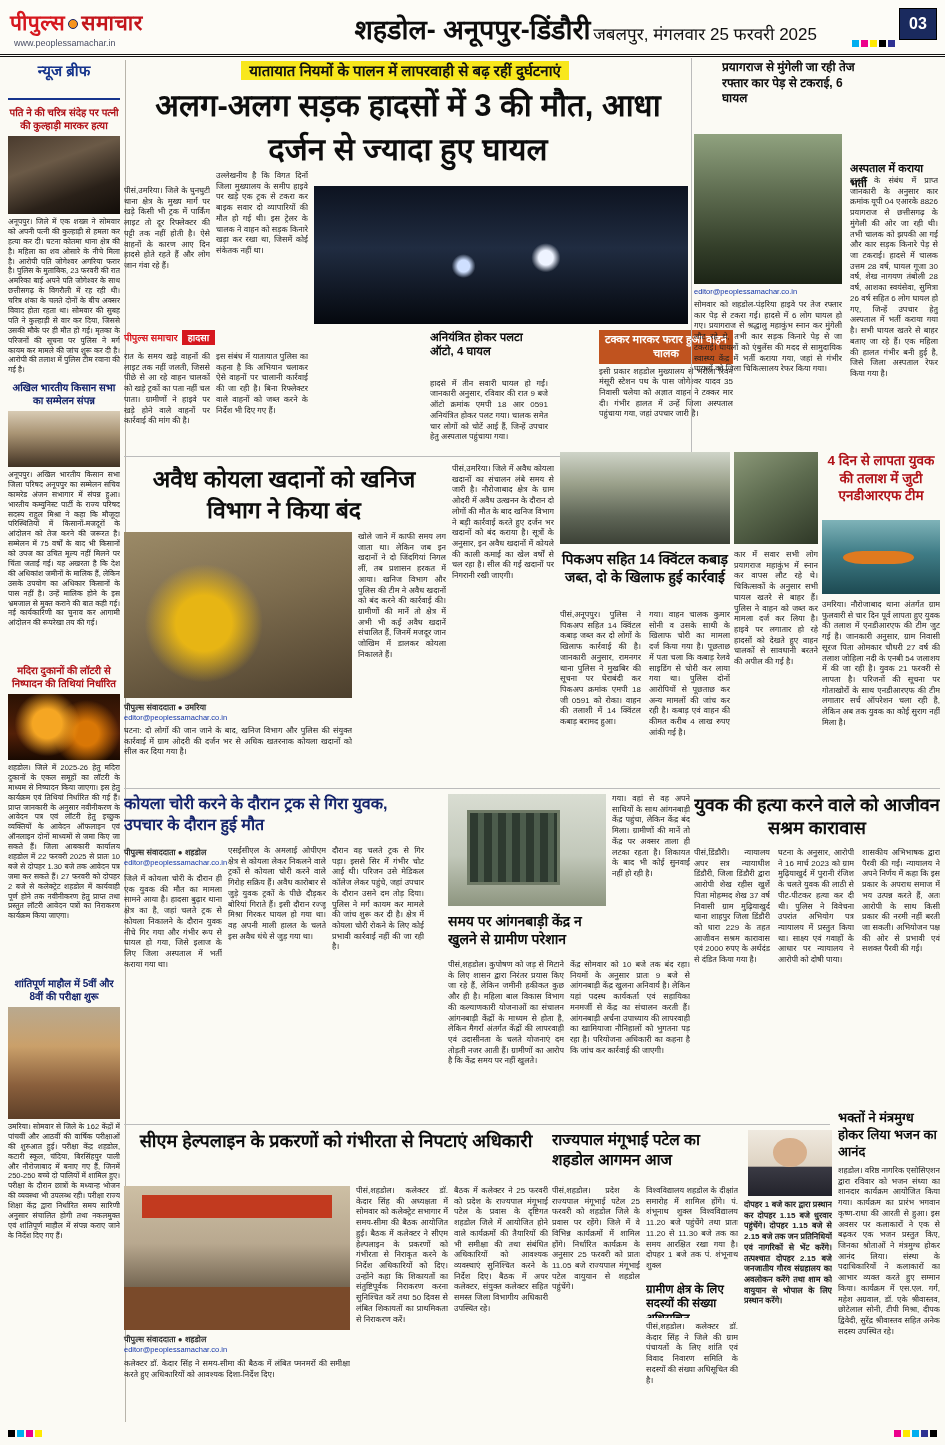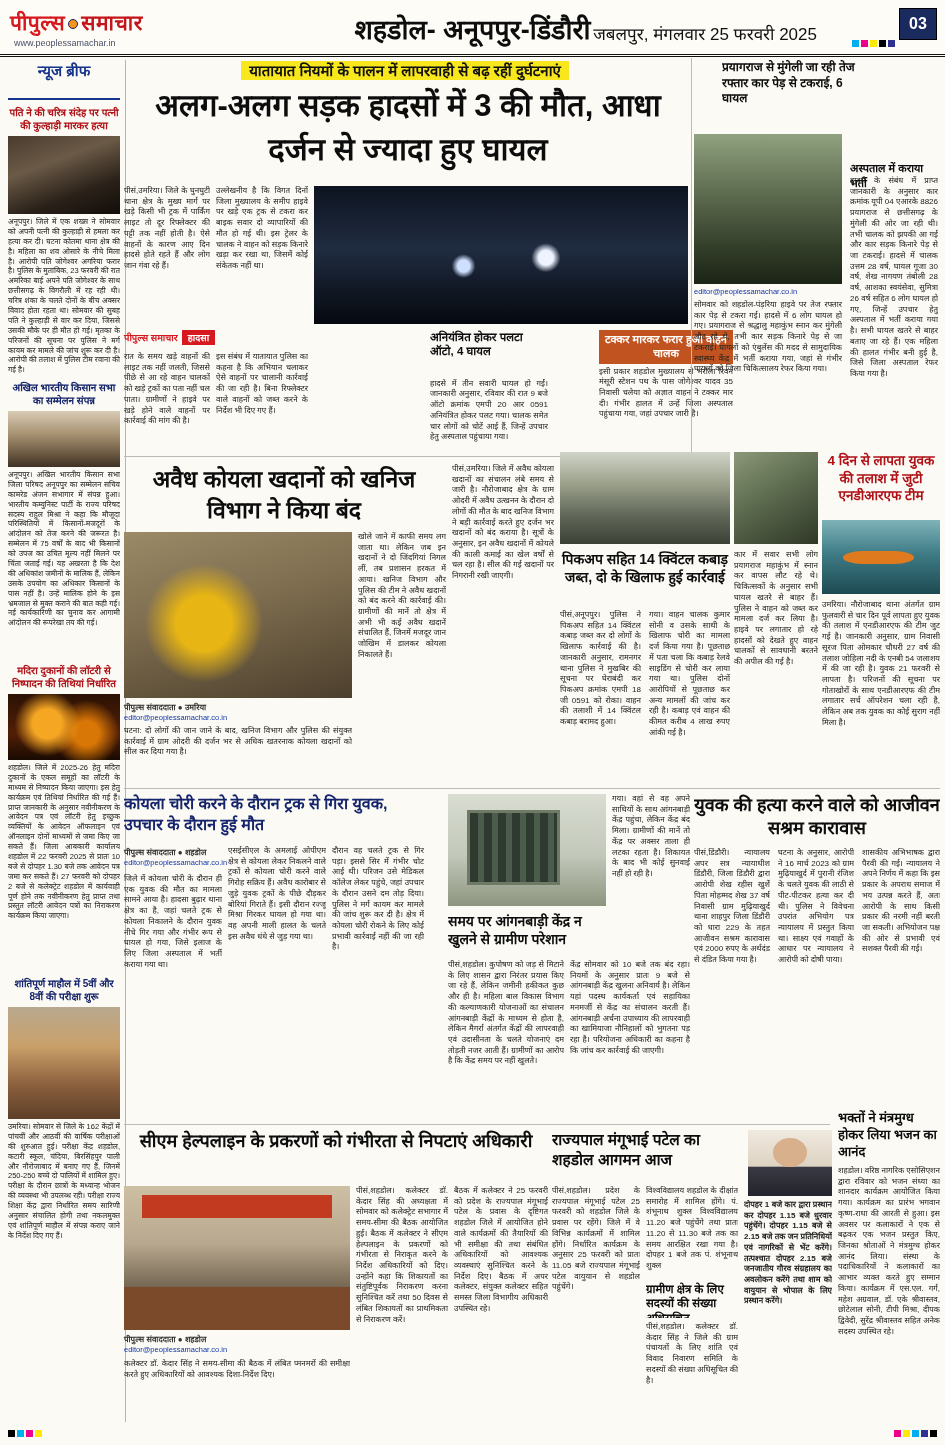--- a/index.html
+++ b/index.html
@@ -115,33 +115,33 @@
       <div class="body-s" style="height:170px; margin-top:3px;">उमरिया। सोमवार से जिले के 162 केंद्रों में पांचवीं और आठवीं की वार्षिक परीक्षाओं की शुरुआत हुई। परीक्षा केंद्र शहडोल, कटारी स्कूल, चंदिया, बिरसिंहपुर पाली और नौरोजाबाद में बनाए गए हैं, जिनमें 250-250 बच्चे दो पालियों में शामिल हुए। परीक्षा के दौरान छात्रों के मध्यान्ह भोजन की व्यवस्था भी उपलब्ध रही। परीक्षा राज्य शिक्षा केंद्र द्वारा निर्धारित समय सारिणी अनुसार संचालित होगी तथा नकलमुक्त एवं शांतिपूर्ण माहौल में संपन्न कराए जाने के निर्देश दिए गए हैं।</div>
     </div>
   </div>
 
   <div class="abs kicker-wrap" style="left:140px; top:60px; width:530px;">
     <span>यातायात नियमों के पालन में लापरवाही से बढ़ रहीं दुर्घटनाएं</span>
   </div>
   <div class="abs hl hl-black center" style="left:128px; top:84px; width:560px; height:96px; font-size:31px; line-height:1.42;">अलग-अलग सड़क हादसों में 3 की मौत, आधा दर्जन से ज्यादा हुए घायल</div>
 
   <div class="abs body" style="left:124px; top:186px; width:86px; height:138px;">पीसं,उमरिया। जिले के घुनघुटी थाना क्षेत्र के मुख्य मार्ग पर खड़े किसी भी ट्रक में पार्किंग लाइट तो दूर रिफ्लेक्टर की पट्टी तक नहीं होती है। ऐसे वाहनों के कारण आए दिन हादसे होते रहते हैं और लोग जान गंवा रहे हैं।</div>
-  <div class="abs body" style="left:216px; top:186px; width:92px; height:138px;">उल्लेखनीय है कि विगत दिनों जिला मुख्यालय के समीप हाइवे पर खड़े एक ट्रक से टकरा कर बाइक सवार दो व्यापारियों की मौत हो गई थी। इस ट्रेलर के चालक ने वाहन को सड़क किनारे खड़ा कर रखा था, जिसमें कोई संकेतक नहीं था।</div>
+  <div class="abs body" style="left:216px; top:171px; width:92px; height:138px;">उल्लेखनीय है कि विगत दिनों जिला मुख्यालय के समीप हाइवे पर खड़े एक ट्रक से टकरा कर बाइक सवार दो व्यापारियों की मौत हो गई थी। इस ट्रेलर के चालक ने वाहन को सड़क किनारे खड़ा कर रखा था, जिसमें कोई संकेतक नहीं था।</div>
   <div class="abs photo p-main-crash" style="left:314px; top:186px; width:374px; height:138px;"></div>
 
   <div class="abs brand-strip" style="left:124px; top:330px; width:184px;">
     <span class="paper">पीपुल्स समाचार</span>
     <span class="tag">हादसा</span>
   </div>
   <div class="abs body" style="left:124px; top:352px; width:86px; height:100px;">रात के समय खड़े वाहनों की लाइट तक नहीं जलती, जिससे पीछे से आ रहे वाहन चालकों को खड़े ट्रकों का पता नहीं चल पाता। ग्रामीणों ने हाइवे पर खड़े होने वाले वाहनों पर कार्रवाई की मांग की है।</div>
   <div class="abs body" style="left:216px; top:352px; width:92px; height:100px;">इस संबंध में यातायात पुलिस का कहना है कि अभियान चलाकर ऐसे वाहनों पर चालानी कार्रवाई की जा रही है। बिना रिफ्लेक्टर वाले वाहनों को जब्त करने के निर्देश भी दिए गए हैं।</div>
 
   <div class="abs" style="left:430px; top:330px; width:118px; height:122px;">
     <div class="hl hl-black" style="font-size:11.5px; line-height:1.25; margin-bottom:20px;">अनियंत्रित होकर पलटा ऑटो, 4 घायल</div>
-    <div class="body" style="height:86px;">हादसे में तीन सवारी घायल हो गईं। जानकारी अनुसार, रविवार की रात 9 बजे ऑटो क्रमांक एमपी 20 आर 0591 अनियंत्रित होकर पलट गया। चालक समेत चार लोगों को चोटें आई हैं, जिन्हें उपचार हेतु अस्पताल पहुंचाया गया।</div>
+    <div class="body" style="height:86px;">हादसे में तीन सवारी घायल हो गईं। जानकारी अनुसार, रविवार की रात 9 बजे ऑटो क्रमांक एमपी 18 आर 0591 अनियंत्रित होकर पलट गया। चालक समेत चार लोगों को चोटें आई हैं, जिन्हें उपचार हेतु अस्पताल पहुंचाया गया।</div>
   </div>
 
   <div class="abs" style="left:554px; top:330px; width:134px; height:122px;margin-left:45px;">
     <div class="subhead-box">टक्कर मारकर फरार हुआ वाहन चालक</div>
     <div class="body" style="height:80px; margin-top:3px;">इसी प्रकार शहडोल मुख्यालय से भरौला रिवन मंसूरी स्टेशन पथ के पास जोगेश्वर यादव 35 निवासी चलेया को अज्ञात वाहन ने टक्कर मार दी। गंभीर हालत में उन्हें जिला अस्पताल पहुंचाया गया, जहां उपचार जारी है।</div>
   </div>
 
   <div class="abs hline" style="left:124px; top:456px; width:566px;"></div>
   <div class="abs vline" style="left:691px; top:58px; height:396px;"></div>
 

